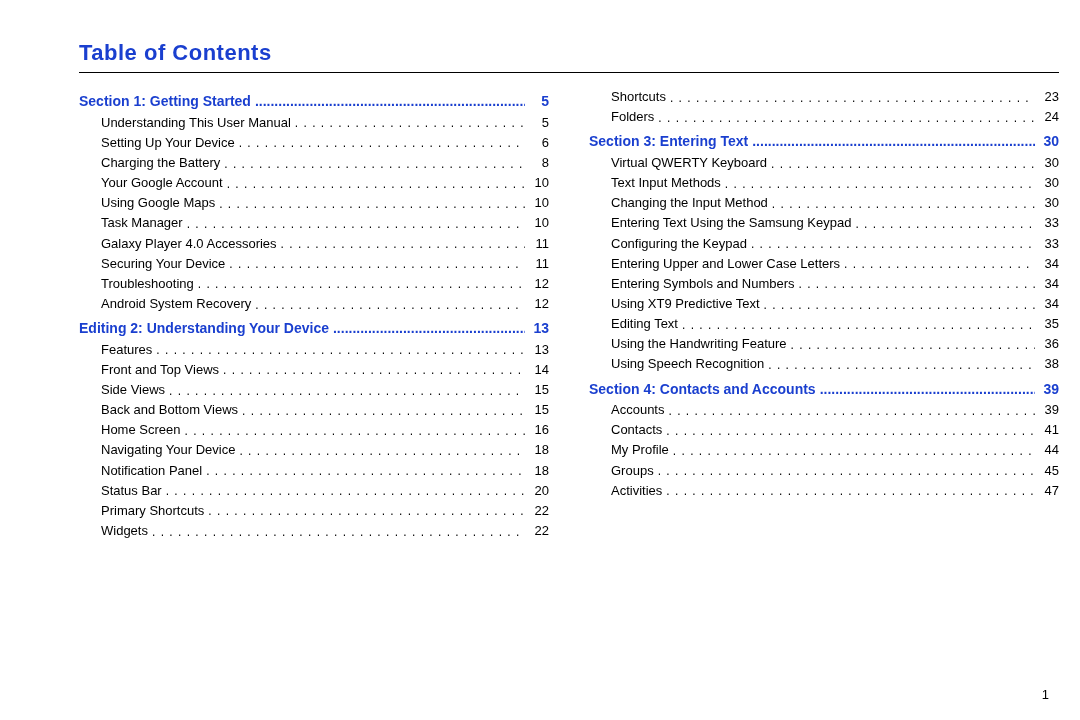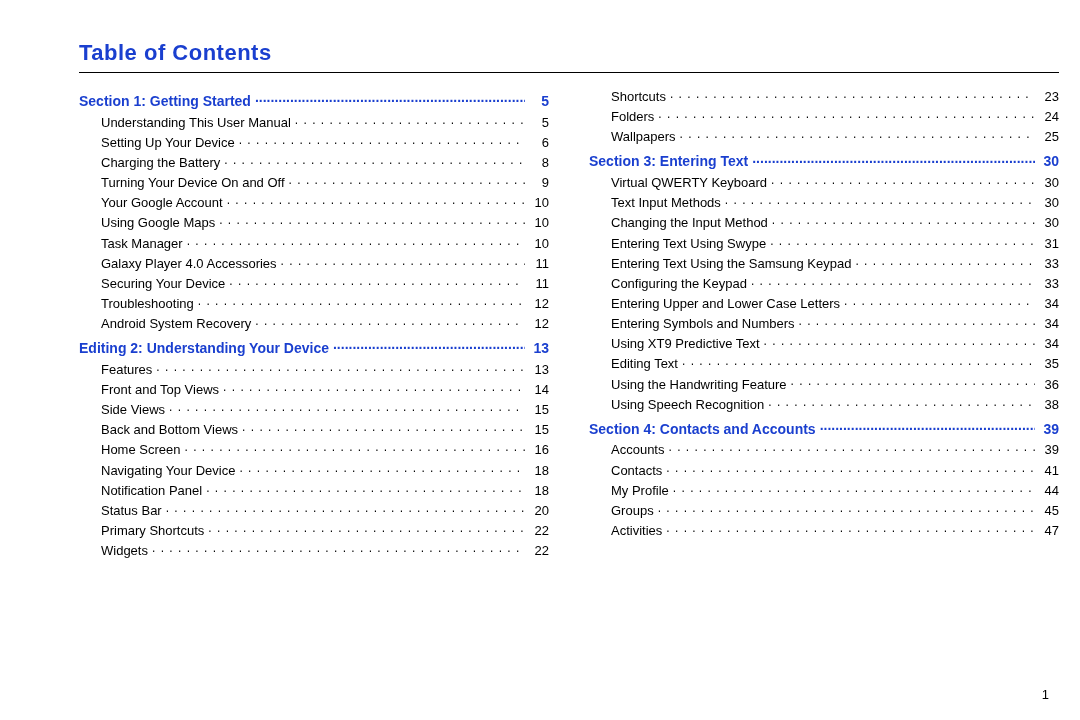--- a/index.html
+++ b/index.html
@@ -35,21 +35,21 @@
   .columns {
     display: flex;
     flex-direction: row;
     column-gap: 40px;
   }
   .col {
     width: 470px;
   }
   .toc-row {
     display: flex;
-    align-items: center;
+    align-items: flex-end;
     font-size: 13px;
     line-height: 1.55;
     white-space: nowrap;
   }
   .section-row {
     font-weight: bold;
     color: #1a3fcf;
     font-size: 14px;
     margin-top: 4px;
   }
@@ -117,25 +117,20 @@
           <span class="label">Setting Up Your Device</span>
           <span class="leader"></span>
           <span class="page-num">6</span>
         </div>
         <div class="toc-row entry-row">
           <span class="label">Charging the Battery</span>
           <span class="leader"></span>
           <span class="page-num">8</span>
         </div>
         <div class="toc-row entry-row">
-          <span class="label">Turning Your Device On and Off</span>
-          <span class="leader"></span>
-          <span class="page-num">9</span>
-        </div>
-        <div class="toc-row entry-row">
           <span class="label">Your Google Account</span>
           <span class="leader"></span>
           <span class="page-num">10</span>
         </div>
         <div class="toc-row entry-row">
           <span class="label">Using Google Maps</span>
           <span class="leader"></span>
           <span class="page-num">10</span>
         </div>
         <div class="toc-row entry-row">
@@ -223,49 +218,39 @@
         <div class="toc-row entry-row">
           <span class="label">Shortcuts</span>
           <span class="leader"></span>
           <span class="page-num">23</span>
         </div>
         <div class="toc-row entry-row">
           <span class="label">Folders</span>
           <span class="leader"></span>
           <span class="page-num">24</span>
         </div>
-        <div class="toc-row entry-row">
-          <span class="label">Wallpapers</span>
-          <span class="leader"></span>
-          <span class="page-num">25</span>
-        </div>
         <div class="toc-row section-row">
           <span class="label">Section 3:  Entering Text</span>
           <span class="leader"></span>
           <span class="page-num">30</span>
         </div>
         <div class="toc-row entry-row">
           <span class="label">Virtual QWERTY Keyboard</span>
           <span class="leader"></span>
           <span class="page-num">30</span>
         </div>
         <div class="toc-row entry-row">
           <span class="label">Text Input Methods</span>
           <span class="leader"></span>
           <span class="page-num">30</span>
         </div>
         <div class="toc-row entry-row">
           <span class="label">Changing the Input Method</span>
           <span class="leader"></span>
           <span class="page-num">30</span>
-        </div>
-        <div class="toc-row entry-row">
-          <span class="label">Entering Text Using Swype</span>
-          <span class="leader"></span>
-          <span class="page-num">31</span>
         </div>
         <div class="toc-row entry-row">
           <span class="label">Entering Text Using the Samsung Keypad</span>
           <span class="leader"></span>
           <span class="page-num">33</span>
         </div>
         <div class="toc-row entry-row">
           <span class="label">Configuring the Keypad</span>
           <span class="leader"></span>
           <span class="page-num">33</span>

